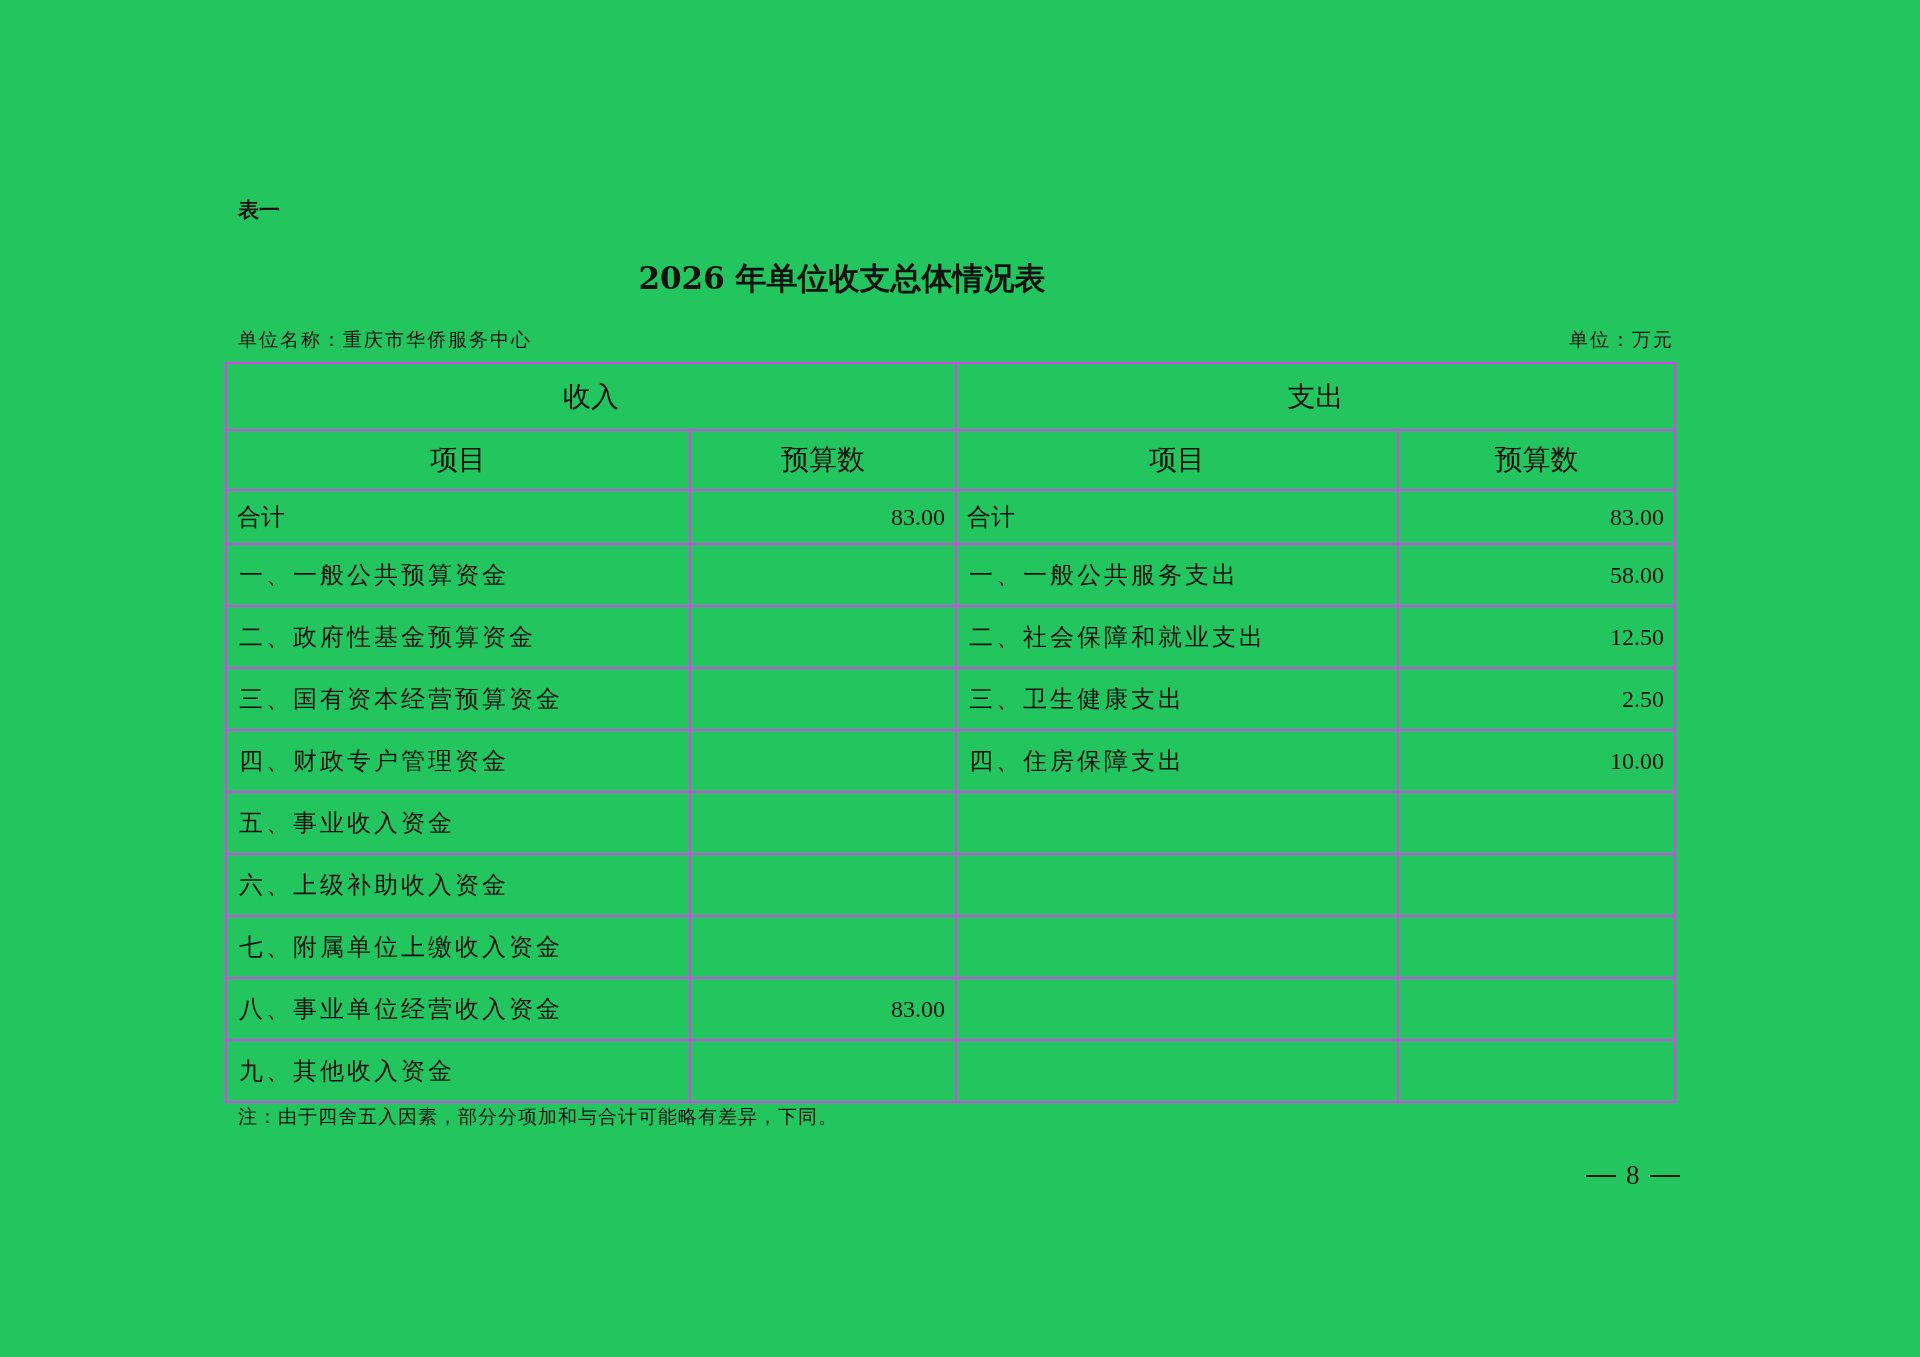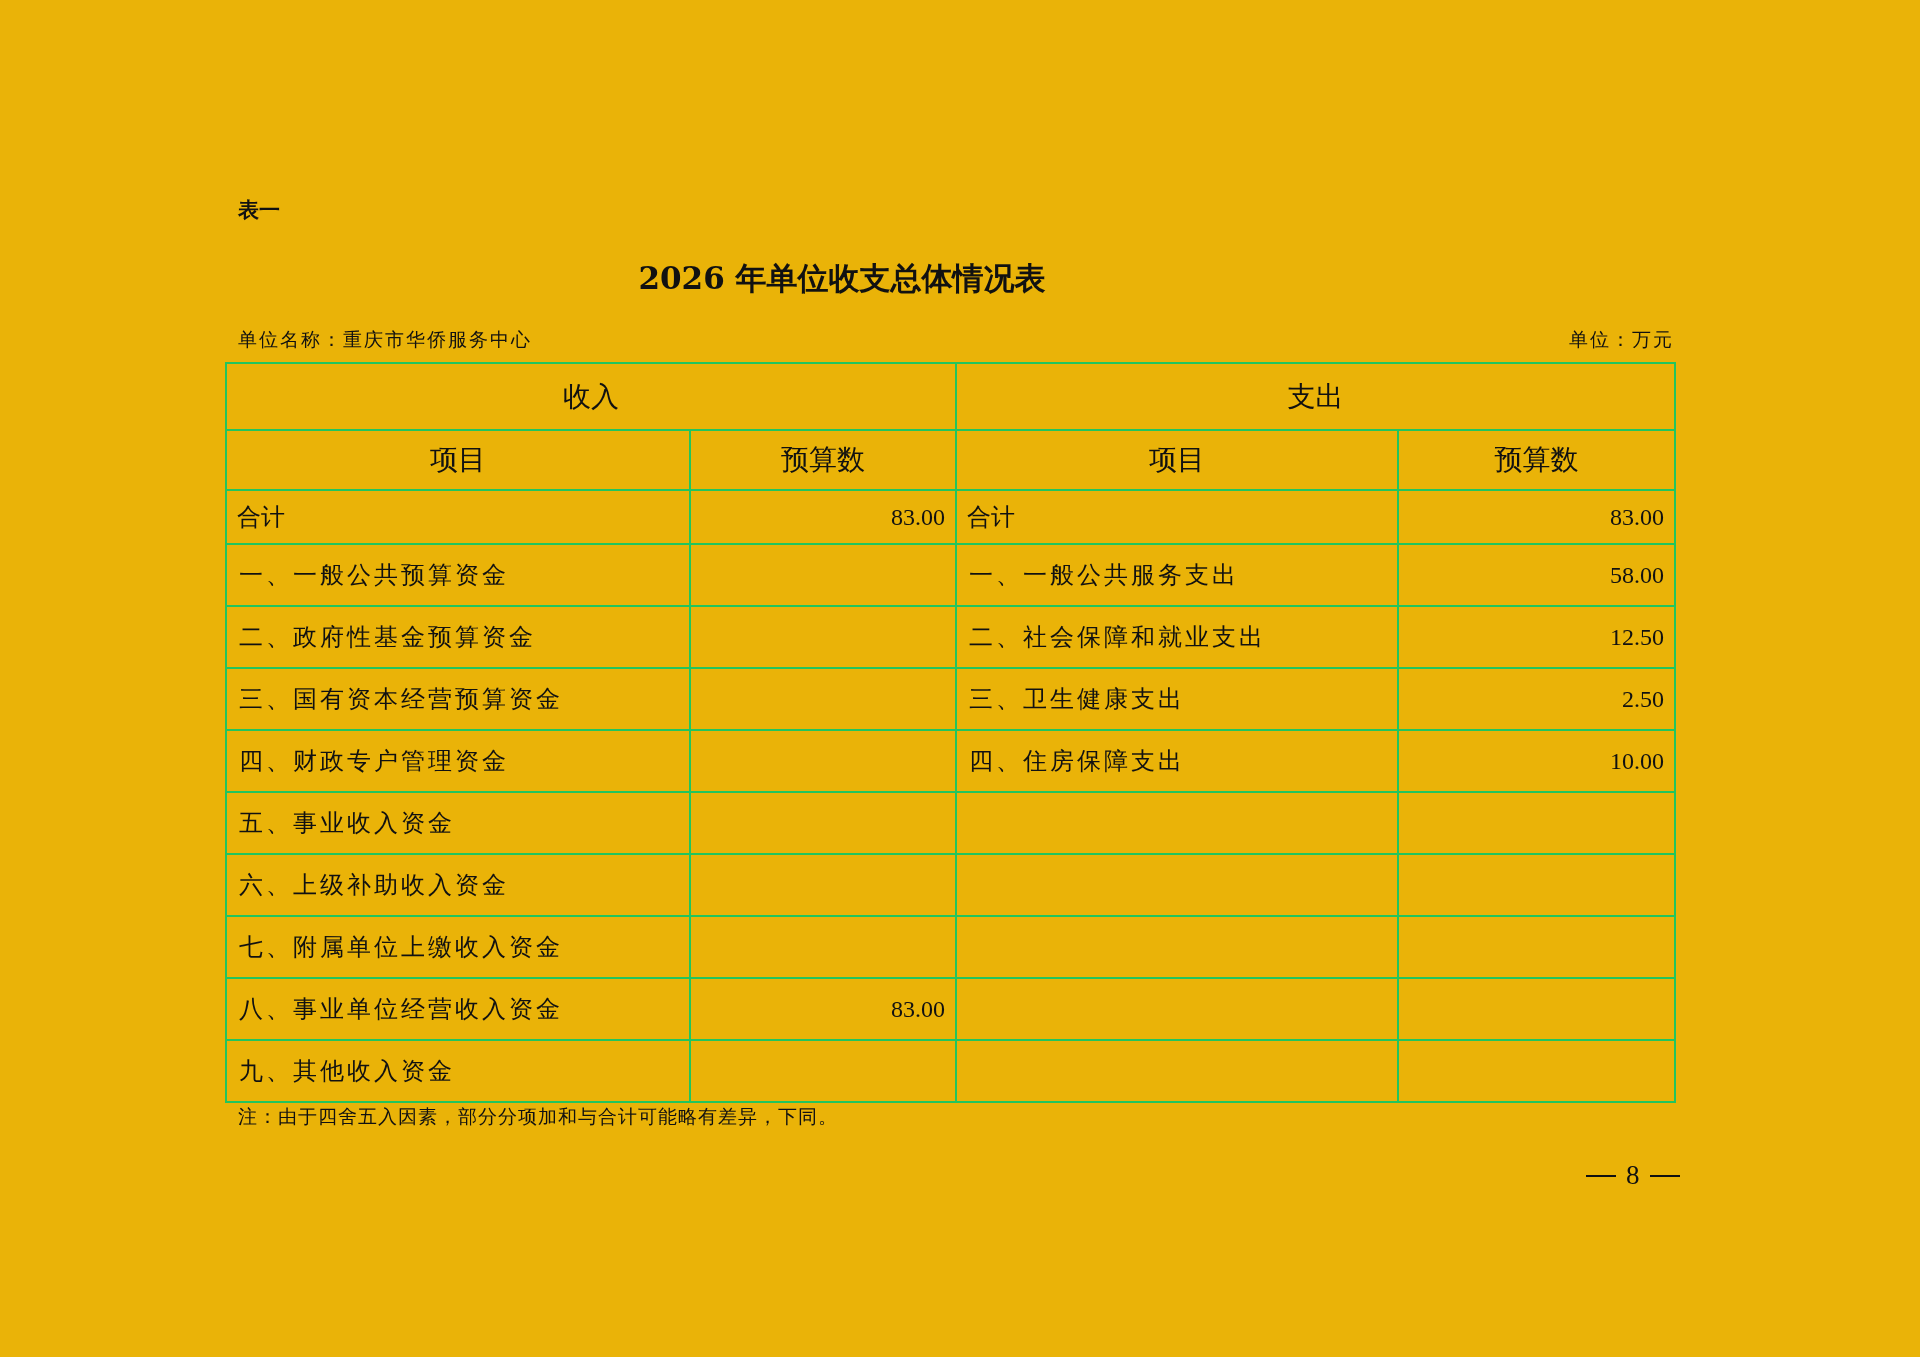--- a/index.html
+++ b/index.html
@@ -12,21 +12,21 @@
     height: 1357px;
     position: relative;
     overflow: hidden;
     color: #111111;
     font-family: "DejaVu Serif", "Liberation Serif", serif;
   }
   .page {
     position: absolute;
     left: 0; top: 0;
     width: 1920px; height: 1357px;
-    background: #eab308;
+    background: #22c55e;
   }
   .table-label {
     position: absolute;
     left: 238px; top: 196px;
     font-family: "DejaVu Sans", "Liberation Sans", sans-serif;
     font-size: 21px;
     font-weight: bold;
     letter-spacing: 0px;
   }
   .doc-title {
@@ -56,21 +56,21 @@
   .meta-right { right: 246px; }
 
   table.budget {
     position: absolute;
     left: 225px; top: 362px;
     width: 1449px;
     border-collapse: collapse;
     table-layout: fixed;
   }
   table.budget td {
-    border: 2px solid #22c55e;
+    border: 2px solid #d946ef;
     padding: 10px;
     box-sizing: border-box;
     overflow: hidden;
     white-space: nowrap;
   }
   table.budget col.c1 { width: 464px; }
   table.budget col.c2 { width: 266px; }
   table.budget col.c3 { width: 442px; }
   table.budget col.c4 { width: 277px; }
 

